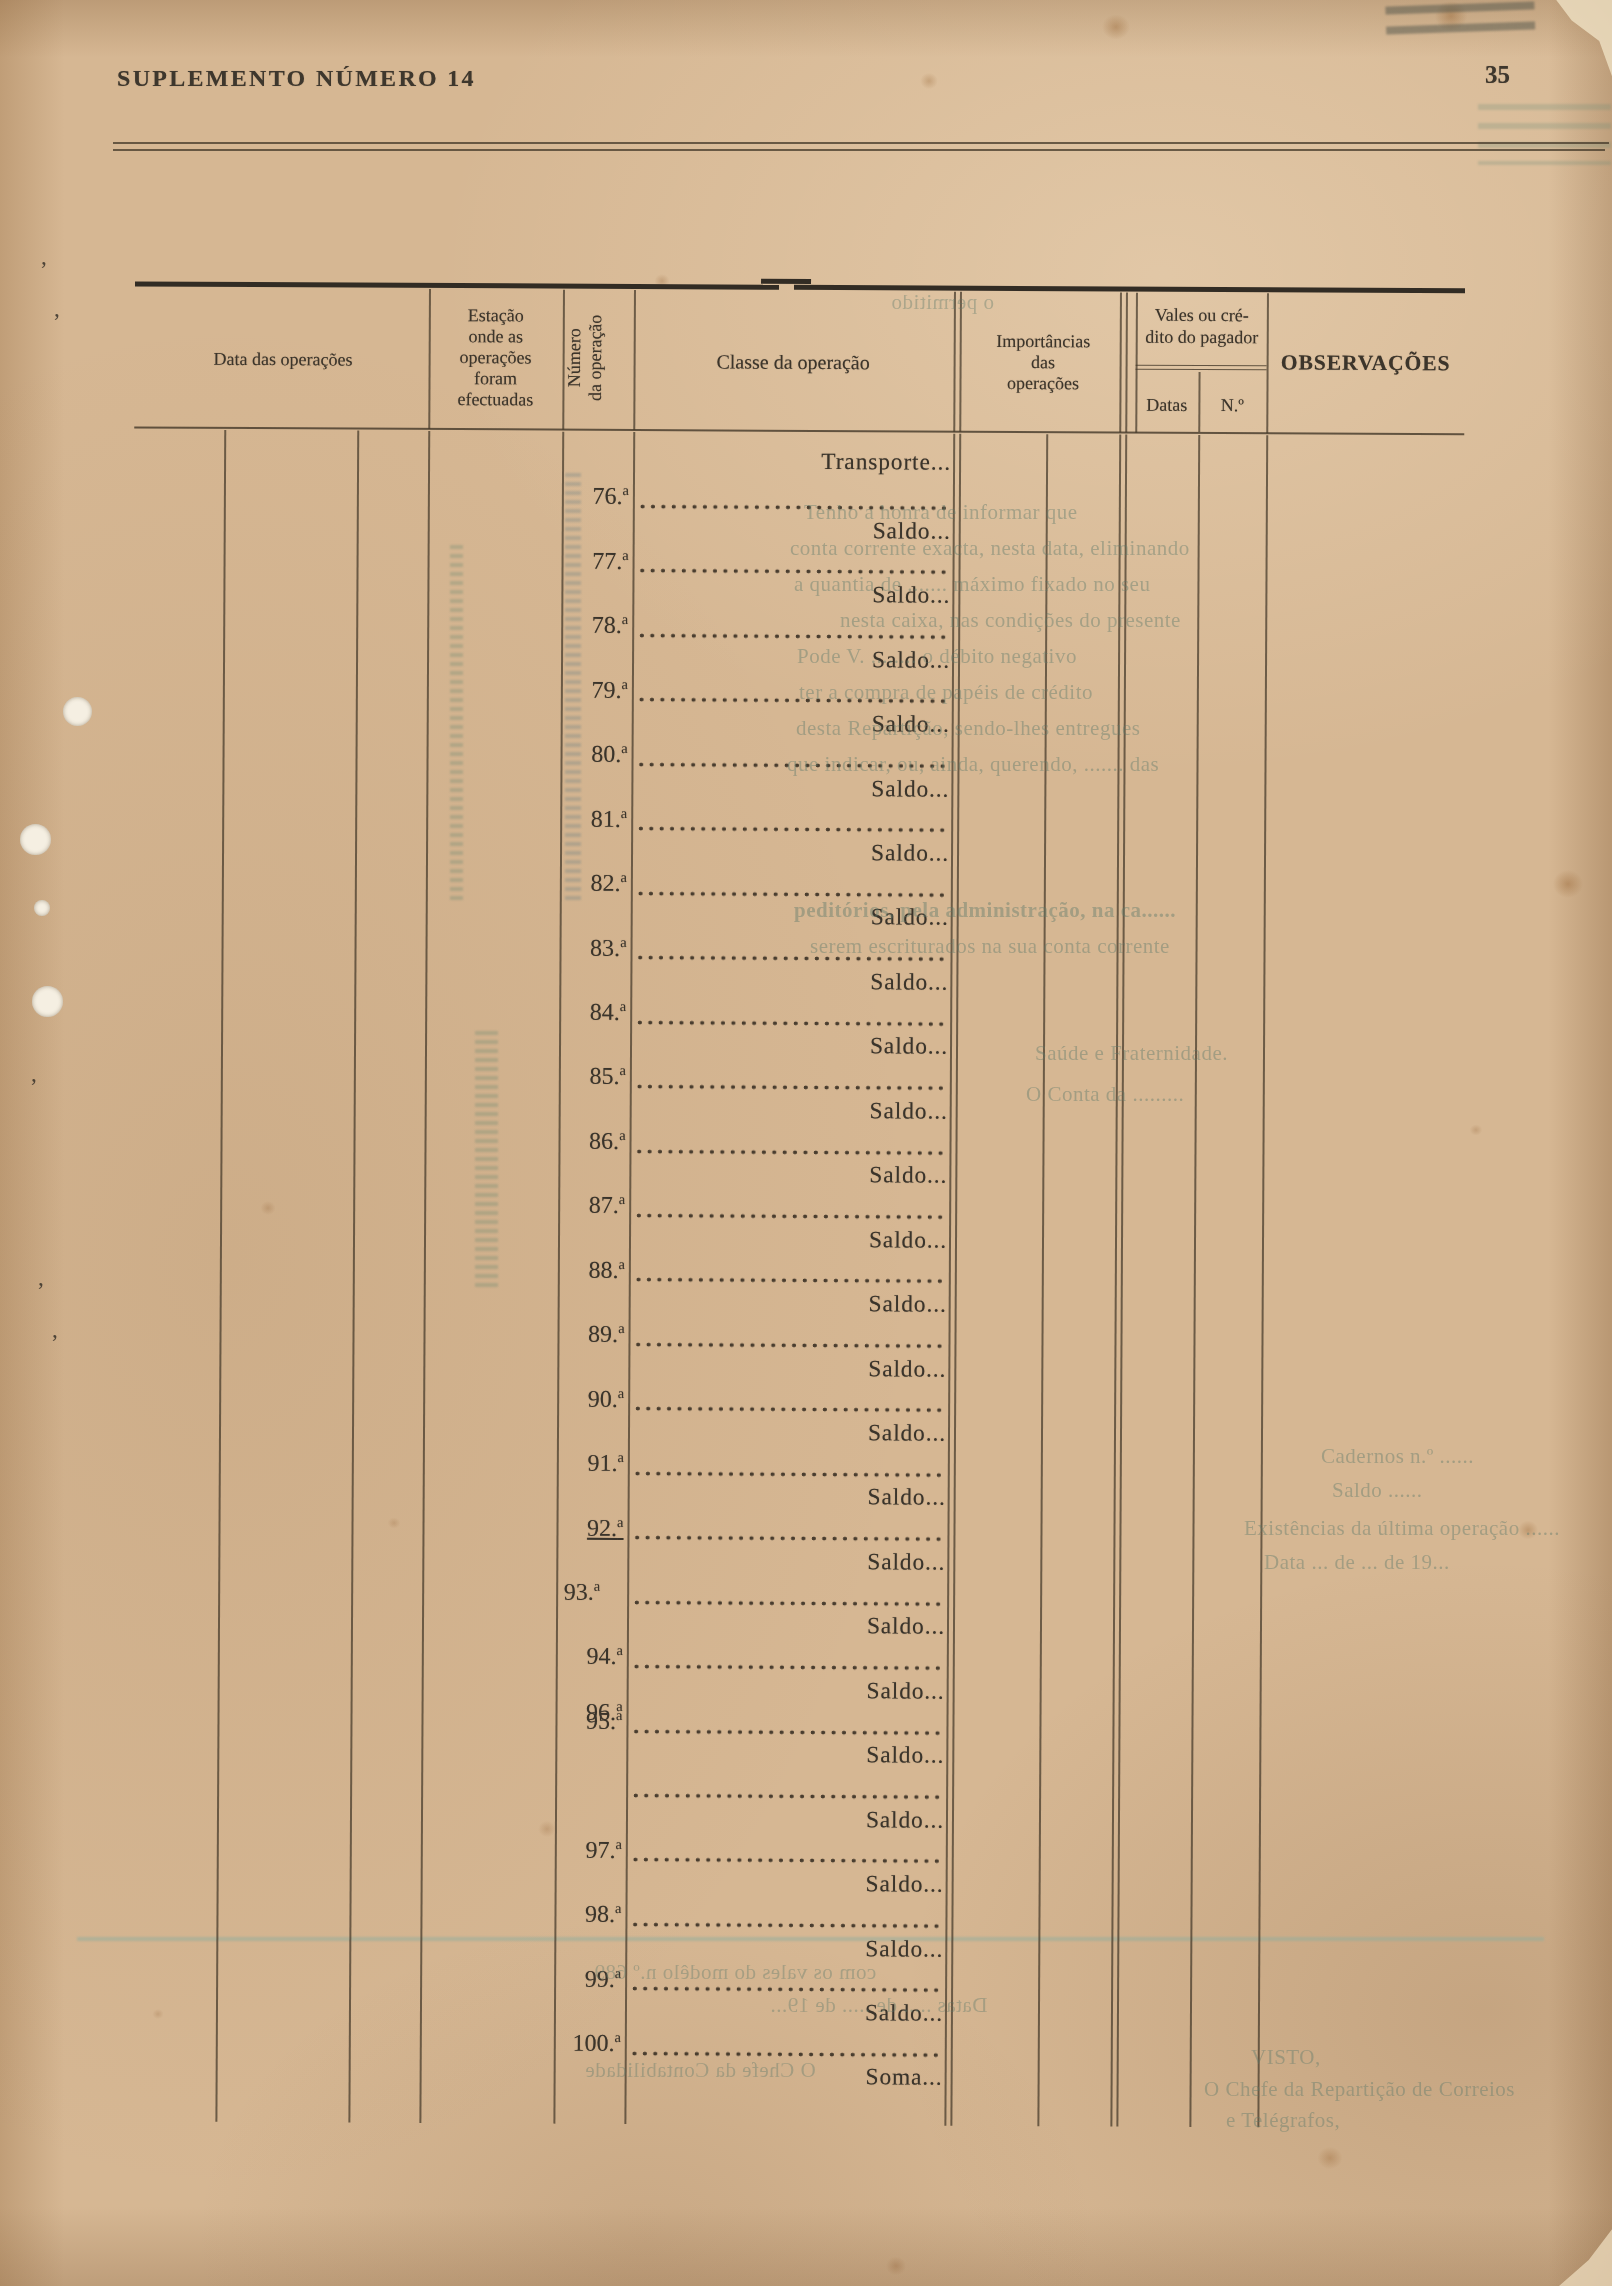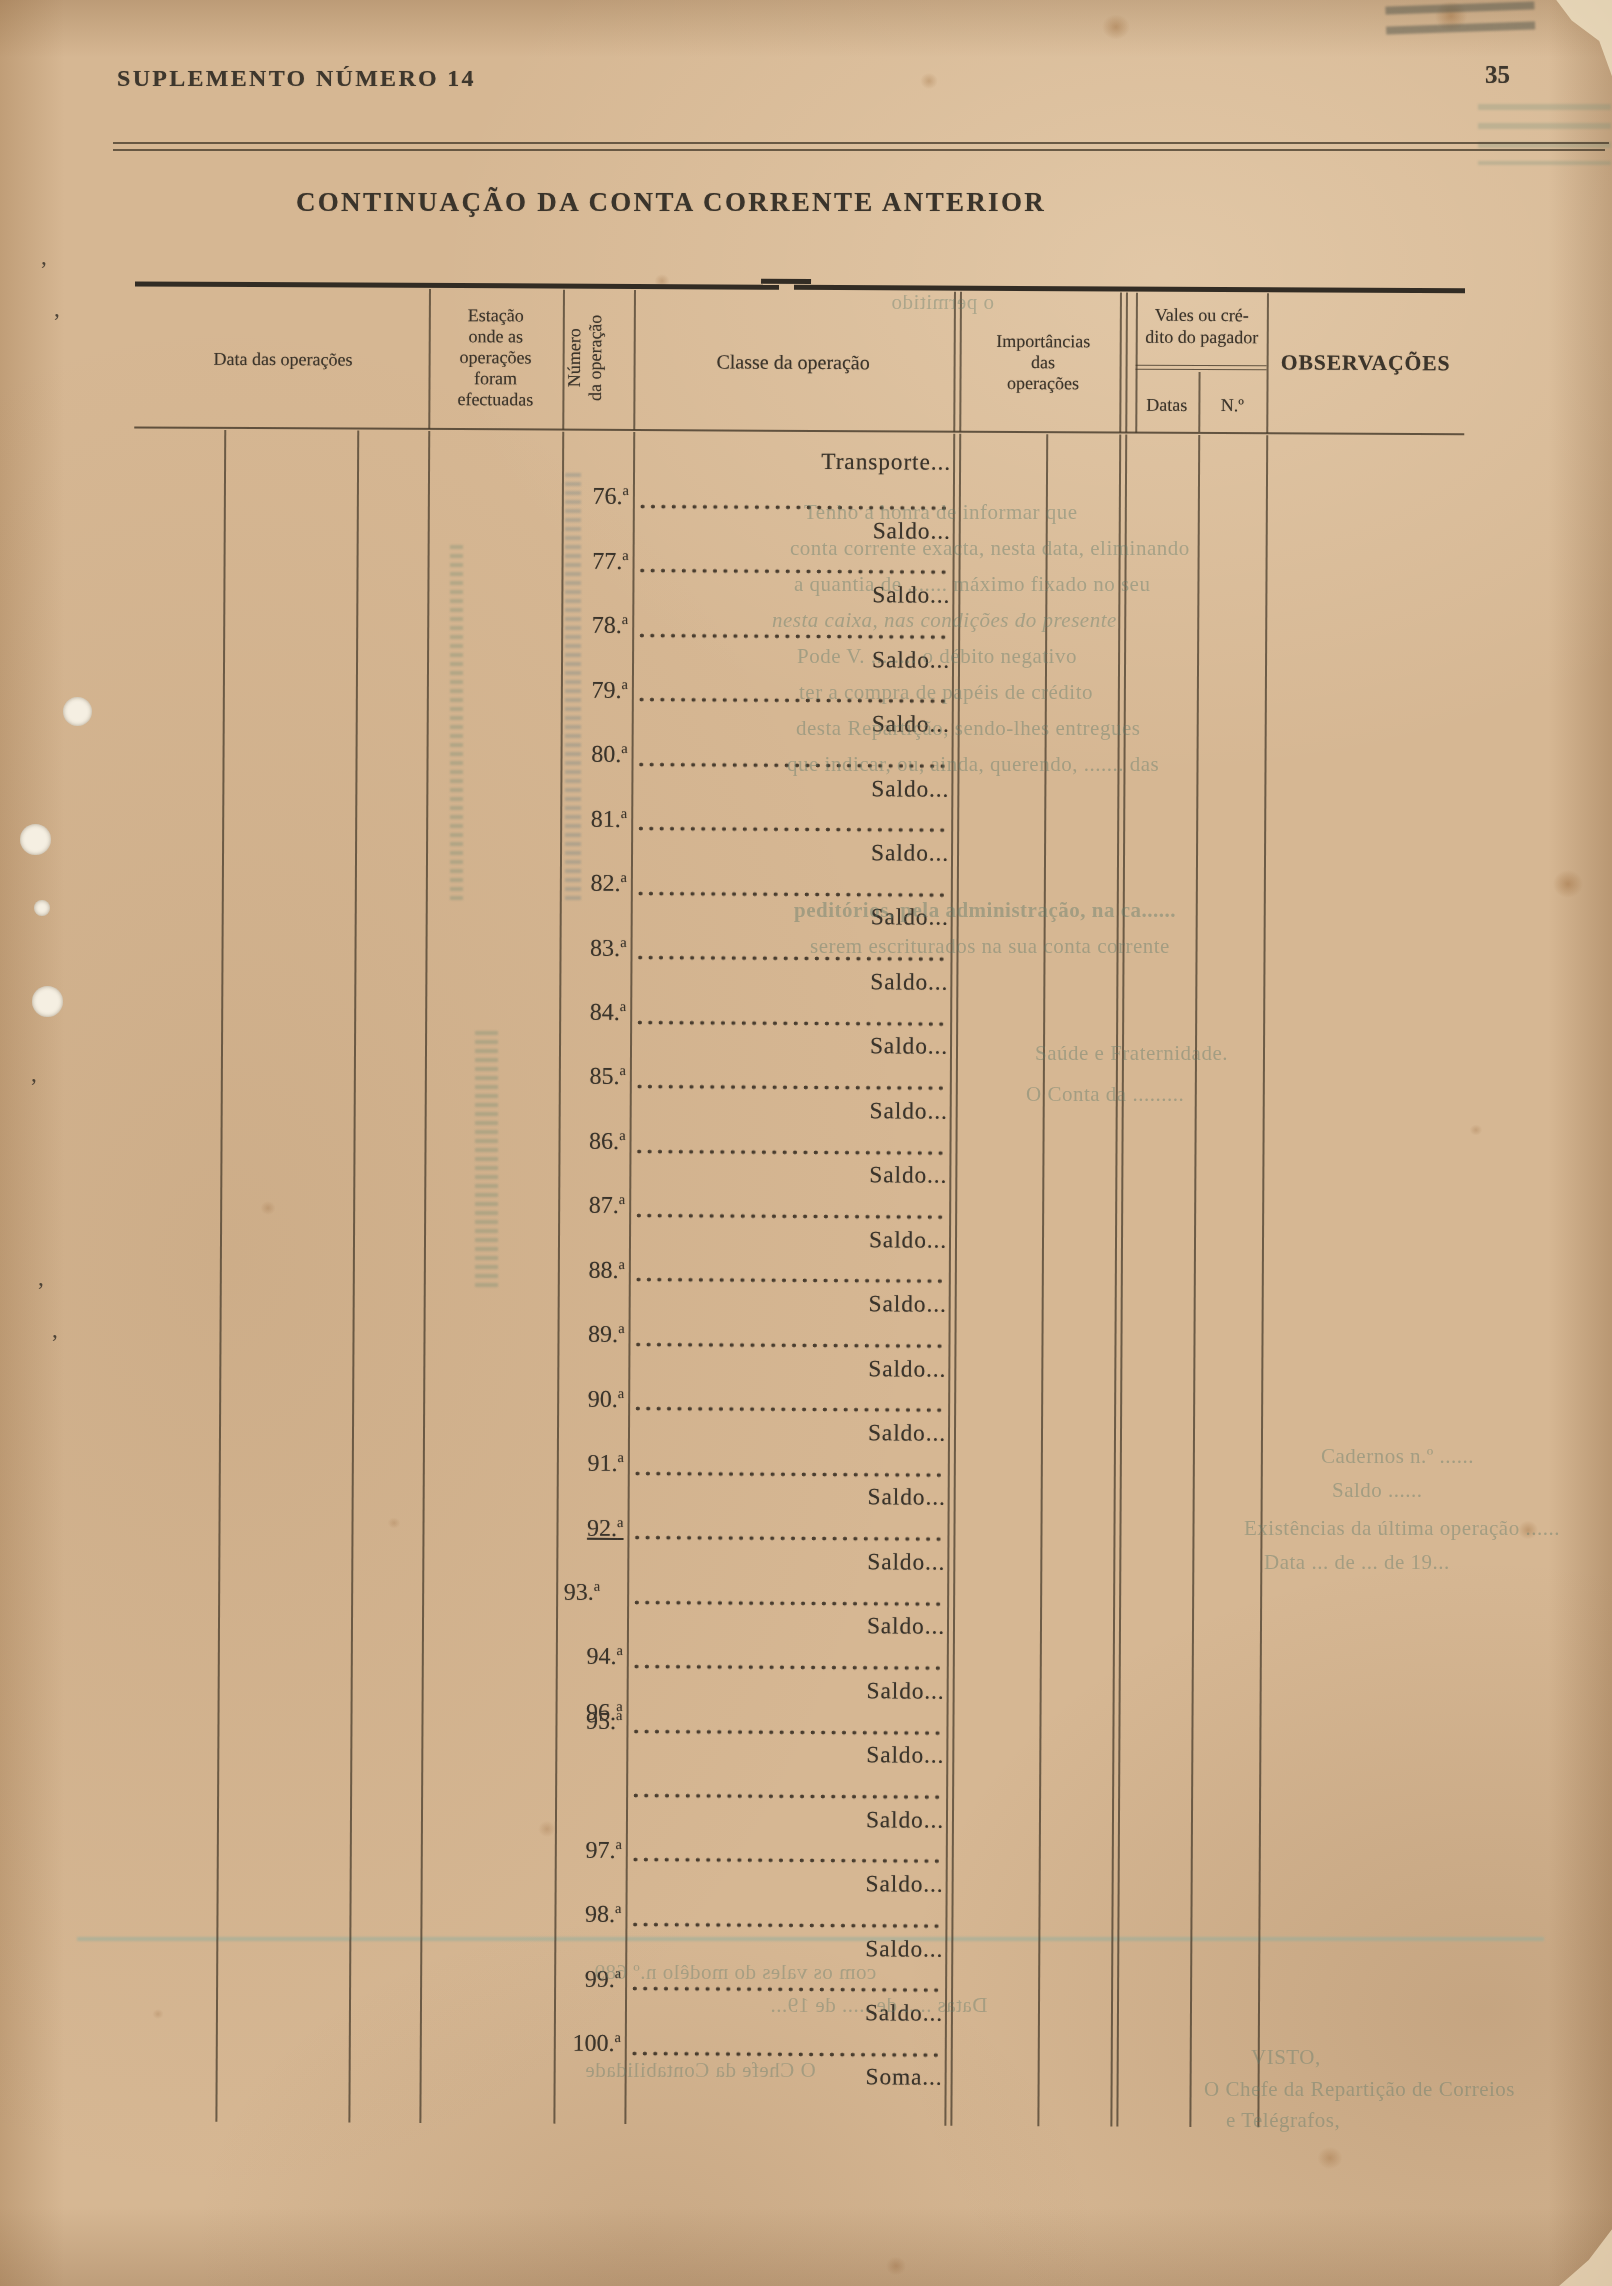--- a/index.html
+++ b/index.html
@@ -101,21 +101,20 @@
   <div class="speck" style="left:52px; top:1316px;">,</div>
   <div class="vstrip" style="left:450px; top:540px; width:12.6px; height:360px;"></div>
   <div class="vstrip blue" style="left:565px; top:468px; width:16px; height:432px;"></div>
   <div class="vstrip" style="left:475px; top:1026px; width:23.4px; height:261px;"></div>
   <div class="band"></div>
 
   <div class="abs supp ink">SUPLEMENTO NÚMERO 14</div>
   <div class="abs pageno ink">35</div>
   <div class="abs rule r1"></div>
   <div class="abs rule r2"></div>
-  <div class="abs doc-title ink">CONTINUAÇÃO DA CONTA CORRENTE ANTERIOR</div>
 
   <div class="abs tbl">
 
     <div class="heavy" style="left:135px; top:284px; width:644px;"></div>
     <div class="heavy" style="left:794px; top:284px; width:671px;"></div>
     <div class="heavy" style="left:761px; top:278px; width:50px;"></div>
 
     <div class="hline" style="left:135px; top:429px; width:1330px;"></div>
 
     <div class="vline" style="left:429px; top:290px; height:140px;"></div>
@@ -239,21 +238,21 @@
         <div class="op-num ink" style="left: 495px; top: 2029px;"><span>100.</span><sup>a</sup></div>
         <div class="dotline" style="top: 2051px;"></div>
         <div class="op-label ink" style="left: 574px; top: 2062px;">Soma...</div>
       </div>
   </div>
 
   <div>
       <div class="ghost" style="left: 804px; top: 500px;">Tenho a honra de informar que</div>
       <div class="ghost" style="left: 790px; top: 536px;">conta corrente exacta, nesta data, eliminando</div>
       <div class="ghost" style="left: 794px; top: 572px;">a quantia de ....... máximo fixado no seu</div>
-      <div class="ghost" style="left: 772px; top: 608px; font-style: italic;">nesta caixa, nas condições do presente</div>
+      <div class="ghost" style="left: 840px; top: 608px;">nesta caixa, nas condições do presente</div>
       <div class="ghost" style="left: 797px; top: 644px;">Pode V. ........ o débito negativo</div>
       <div class="ghost" style="left: 799px; top: 680px;">ter a compra de papéis de crédito</div>
       <div class="ghost" style="left: 796px; top: 716px;">desta Repartição, sendo-lhes entregues</div>
       <div class="ghost" style="left: 787px; top: 752px;">que indicar, ou, ainda, querendo, ....... das</div>
       <div class="ghost" style="left: 794px; top: 898px; font-weight: bold;">peditórios, pela administração, na ca......</div>
       <div class="ghost" style="left: 810px; top: 934px;">serem escriturados na sua conta corrente</div>
       <div class="ghost" style="left: 1035px; top: 1041px;">Saúde e Fraternidade.</div>
       <div class="ghost" style="left: 1026px; top: 1082px;">O Conta da .........</div>
       <div class="ghost" style="left: 1321px; top: 1444px;">Cadernos n.º ......</div>
       <div class="ghost" style="left: 1332px; top: 1478px;">Saldo ......</div>

